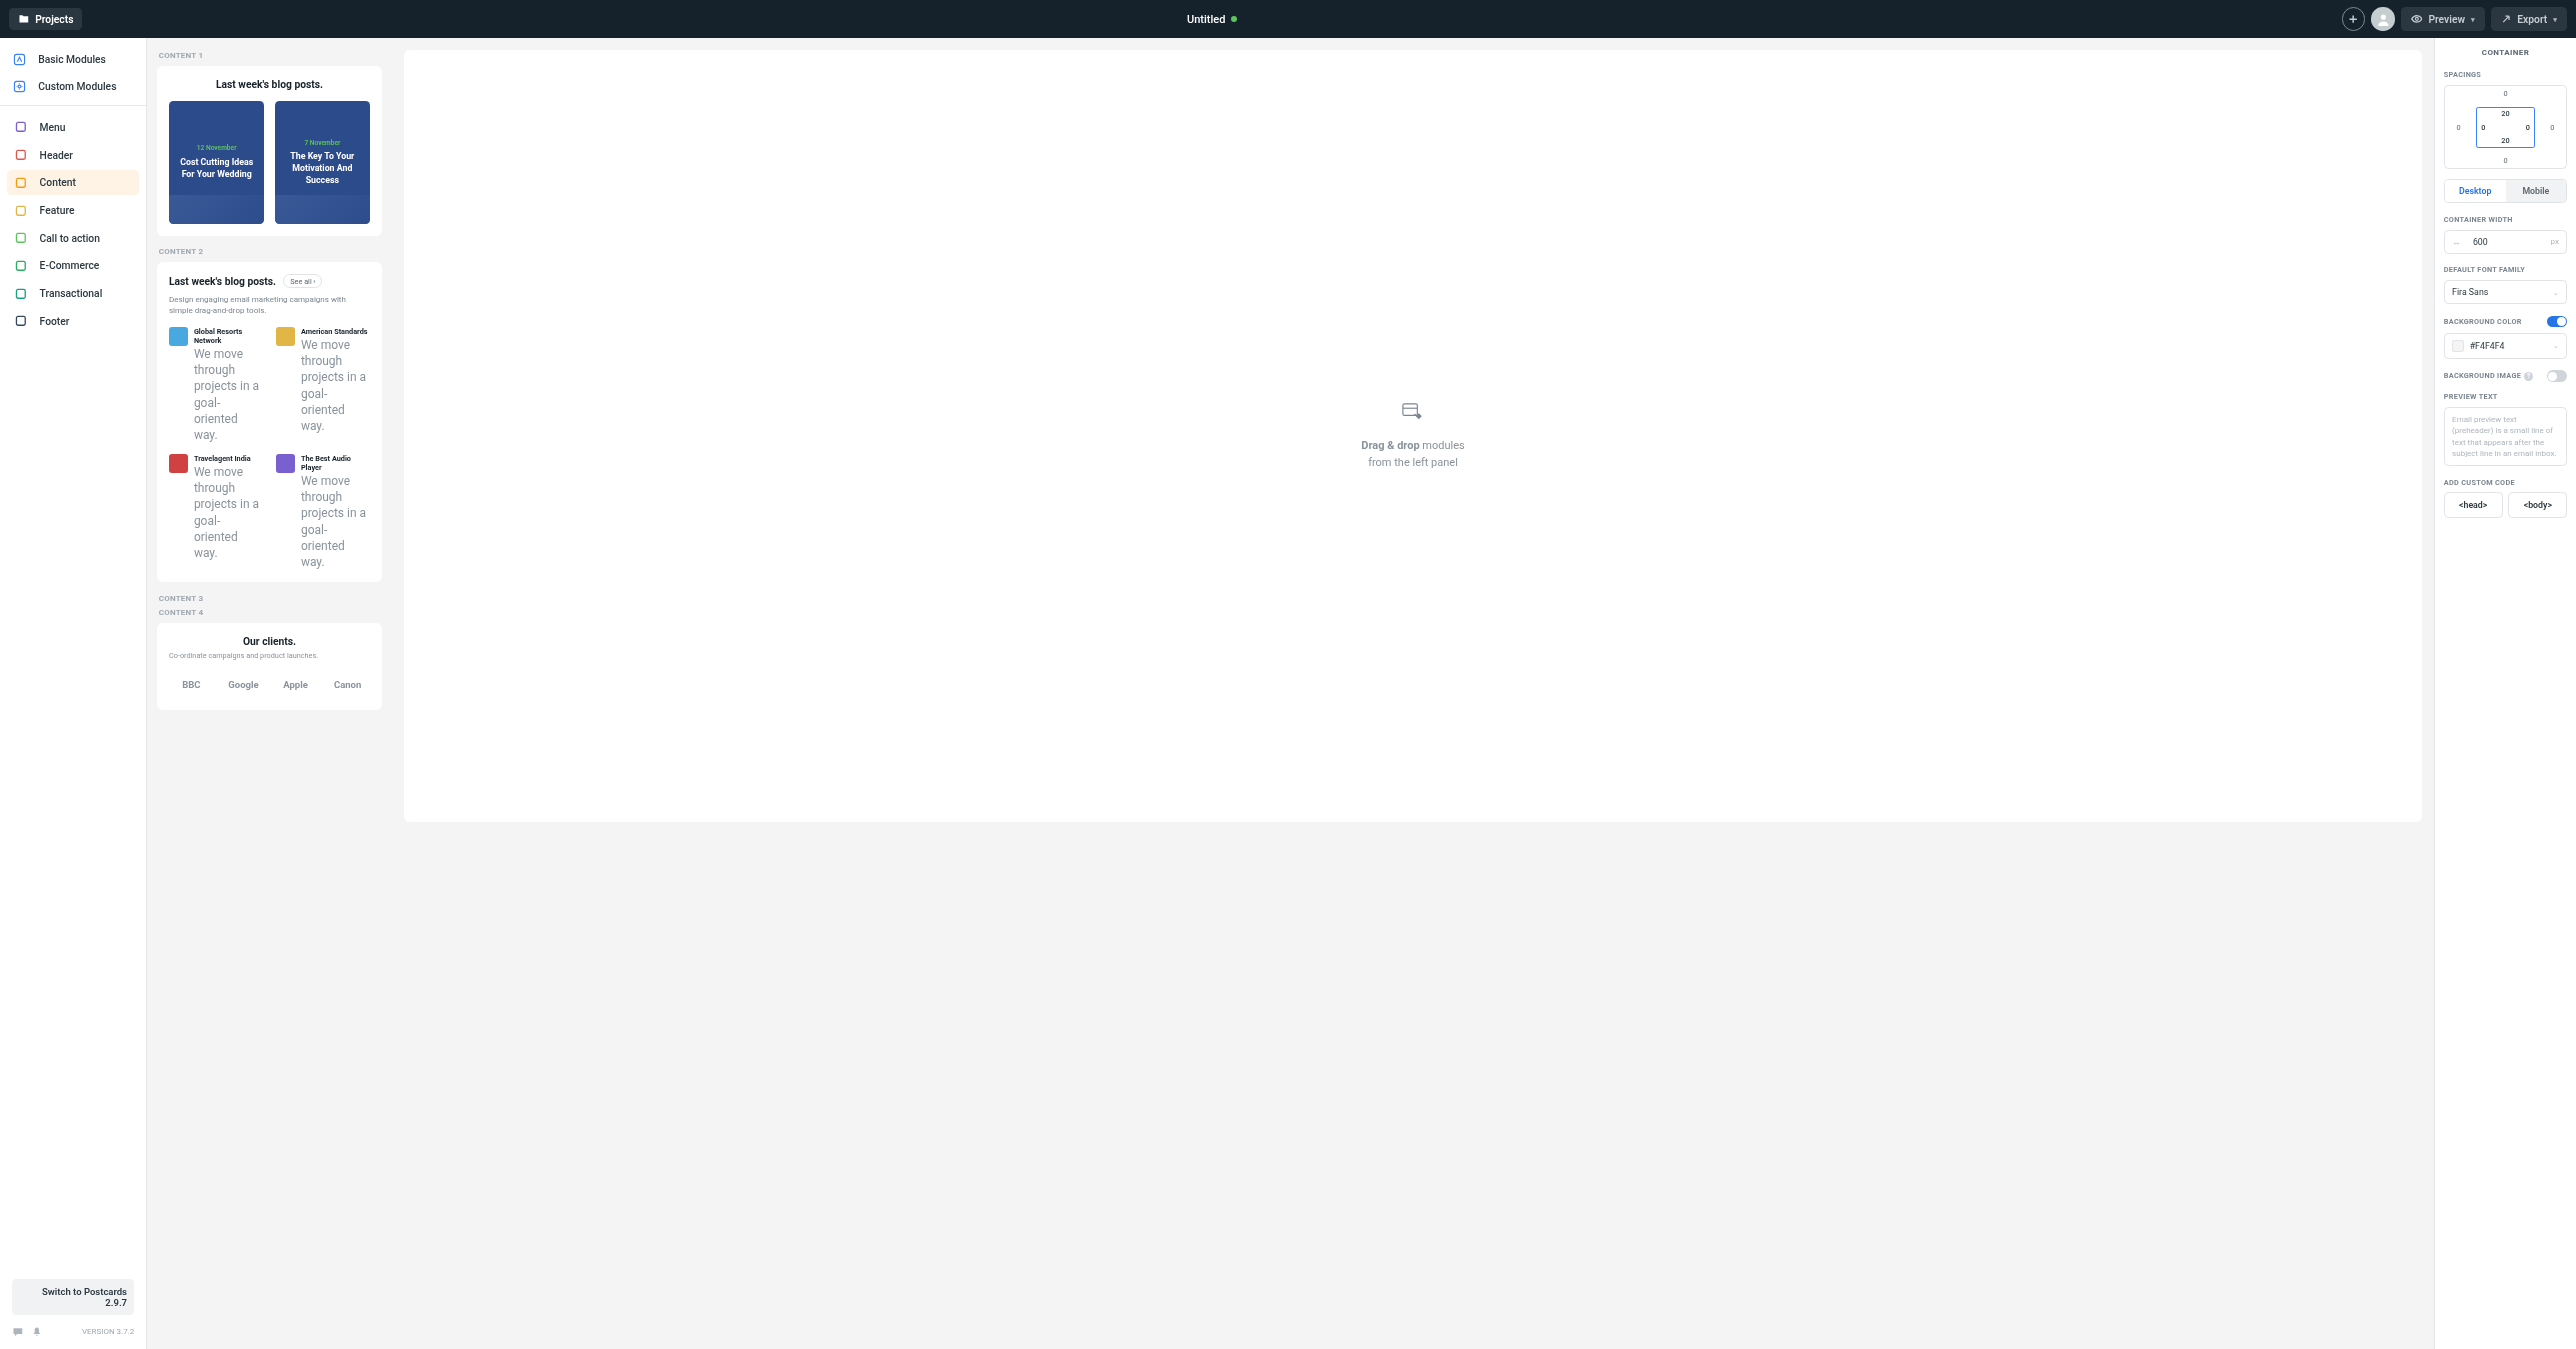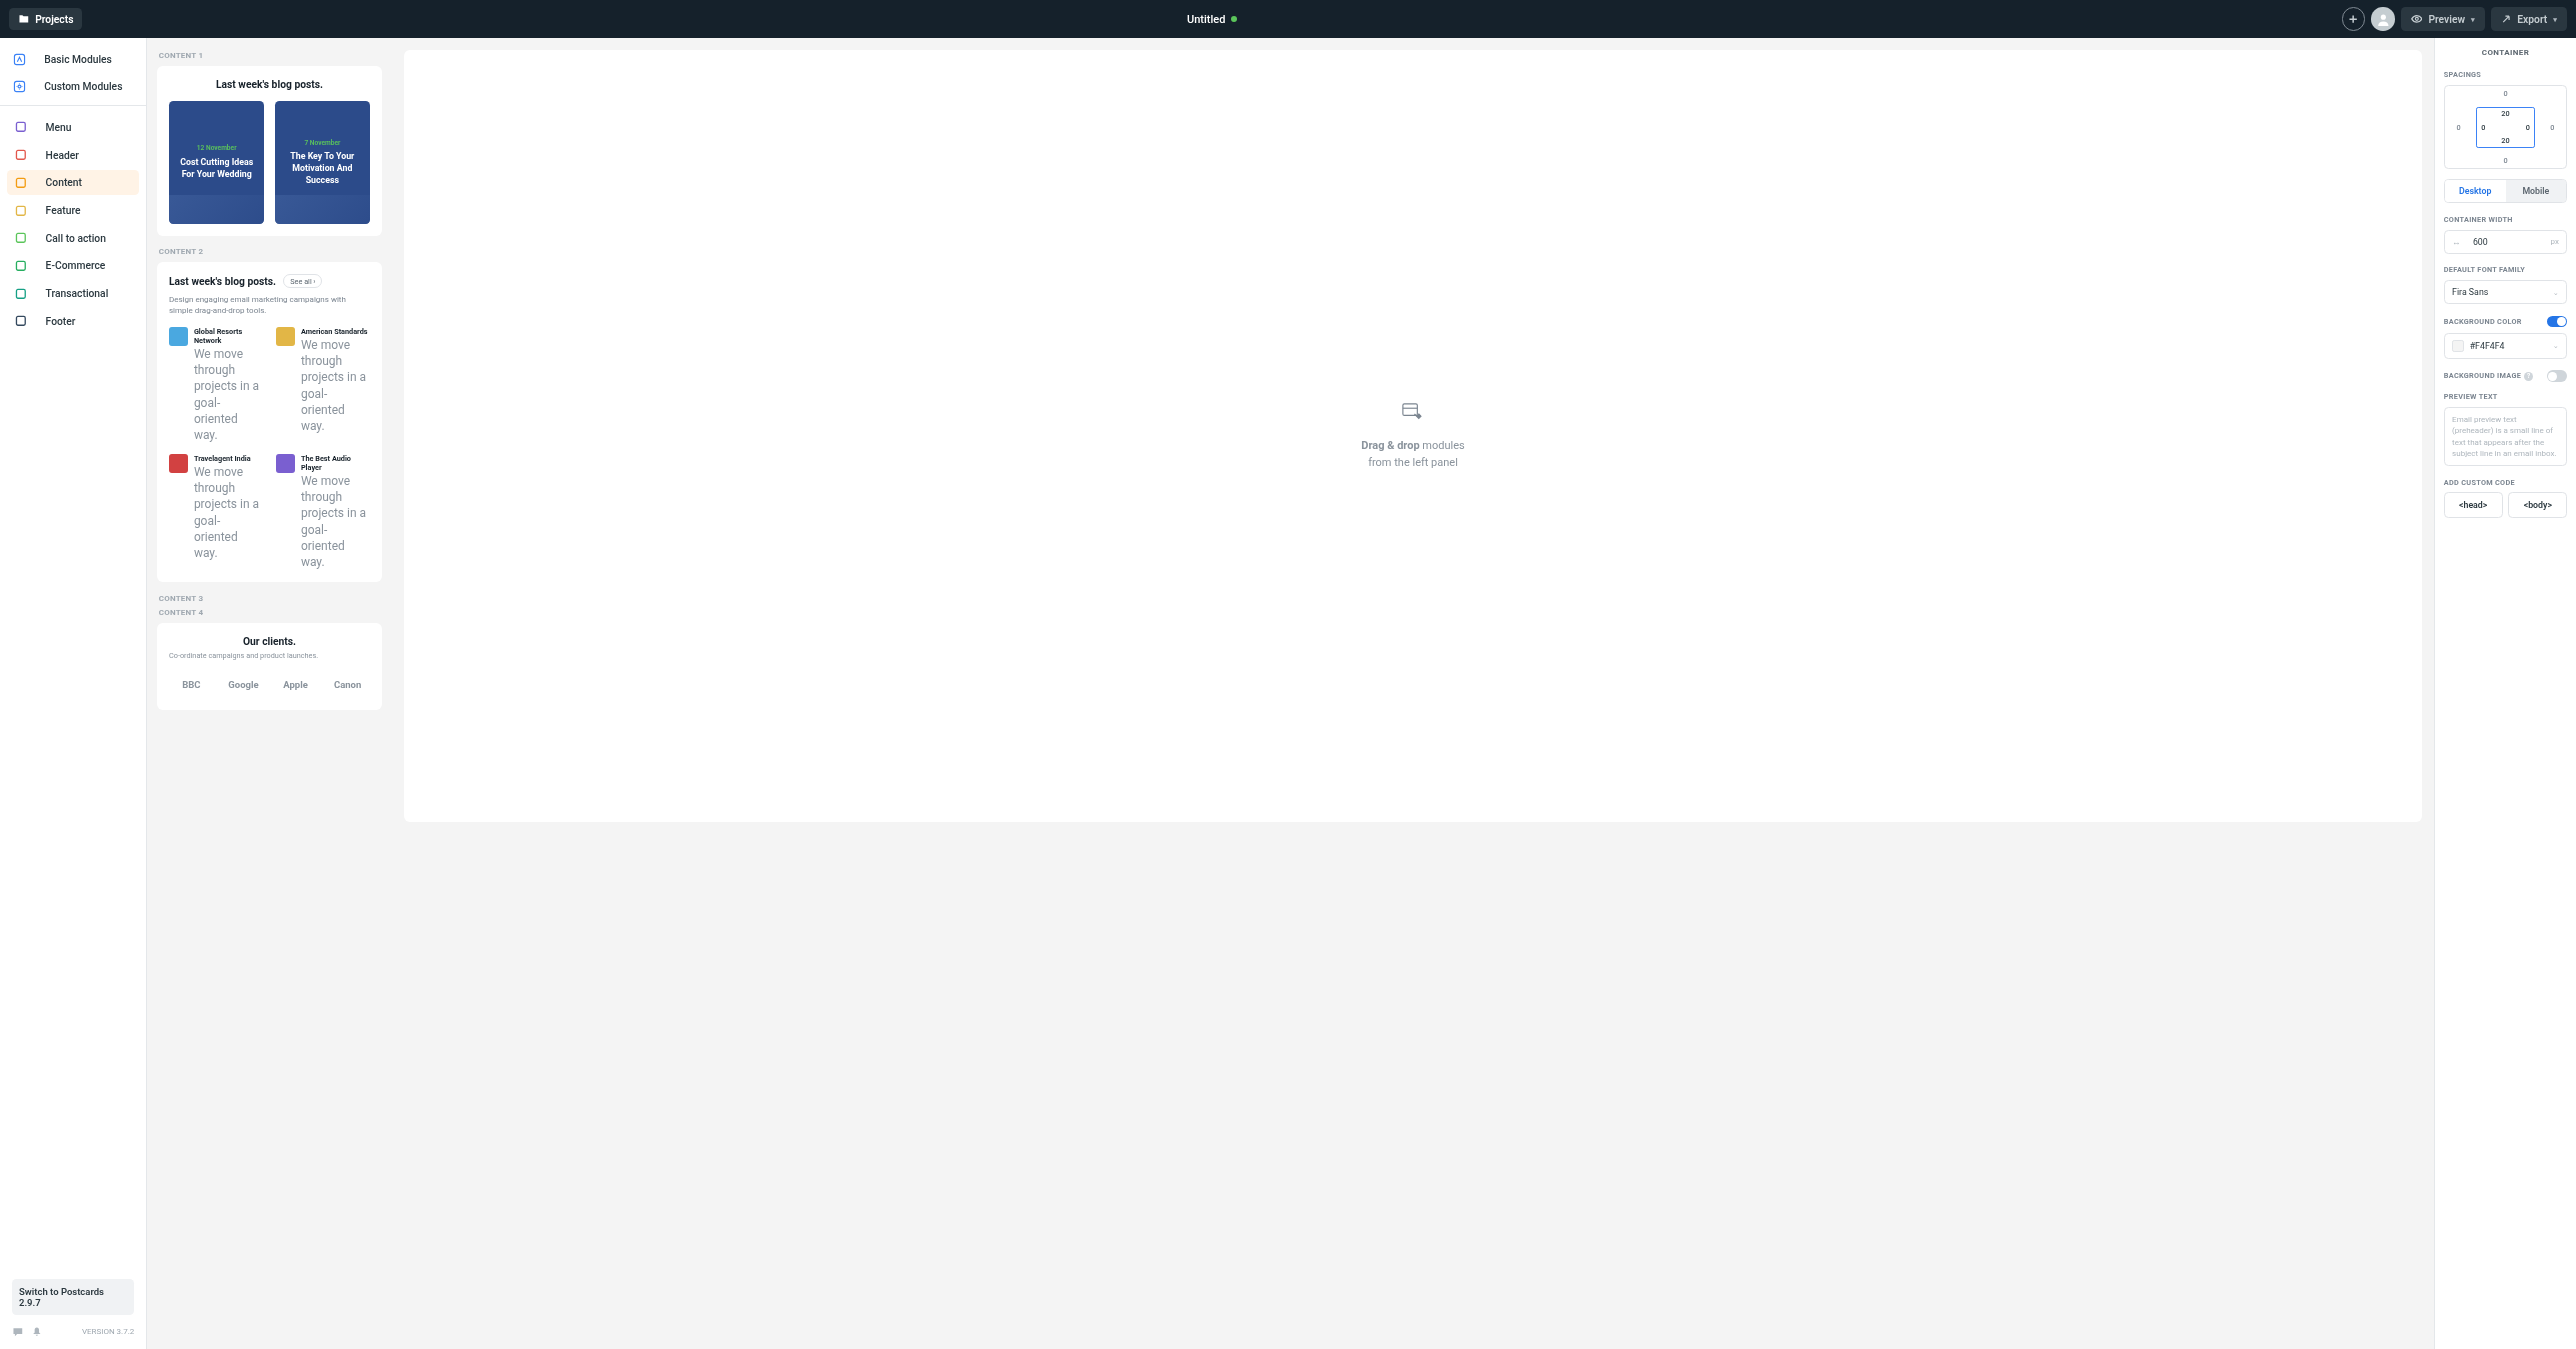--- a/index.html
+++ b/index.html
@@ -15,26 +15,26 @@
 .topbar-right { display:flex; align-items:center; gap:5.9px; }
 .icon-circle { width:23.4px; height:23.4px; border:0.7px solid #808a93; border-radius:50%; display:flex; align-items:center; justify-content:center; cursor:pointer; }
 .avatar { width:23.4px; height:23.4px; background:#c5cdd1; border-radius:50%; display:flex; align-items:center; justify-content:center; cursor:pointer; }
 .top-action { background:#2a3740; border-radius:4.4px; padding:5.9px 10.3px; display:flex; align-items:center; gap:5.9px; font-size:10.3px; font-weight:600; color:#c5cdd1; cursor:pointer; }
 
 
 .main { flex:1; display:flex; overflow:hidden; }
 .sidebar { width:147px; background:#fff; display:flex; flex-direction:column; border-right:0.7px solid #e4e7ea; }
 .side-top { padding:8.8px 10.3px 5.9px; display:flex; flex-direction:column; gap:2.9px; border-bottom:0.7px solid #e4e7ea; }
 .side-categories { padding:8.8px 7.3px; display:flex; flex-direction:column; gap:2.9px; flex:1; }
-.side-item { display:flex; align-items:center; gap:18px; padding:5.9px 7.3px; border-radius:4.4px; font-size:10.3px; font-weight:500; color:#2c3940; cursor:pointer; }
+.side-item { display:flex; align-items:center; gap:12px; padding:5.9px 7.3px; border-radius:4.4px; font-size:10.3px; font-weight:500; color:#2c3940; cursor:pointer; }
 .side-item.active { background:#fff3e6; }
 .side-item.top-item { padding-left:2.9px; }
 .side-icon { width:13px; height:13px; display:flex; align-items:center; justify-content:center; }
 .side-bottom { padding:11.7px; display:flex; flex-direction:column; gap:10.3px; }
-.switch-btn { background:#f0f2f4; border-radius:4.4px; padding:7.3px; text-align:left; font-size:9.5px; font-weight:600; color:#2c3940; cursor:pointer; }
+.switch-btn { background:#f0f2f4; border-radius:4.4px; padding:7.3px; text-align:right; font-size:9.5px; font-weight:600; color:#2c3940; cursor:pointer; }
 .side-footer { display:flex; align-items:center; justify-content:space-between; font-size:8px; color:#9fa8b0; }
 .side-footer-icons { display:flex; gap:7.3px; }
 
 
 .modules { width:245px; background:#f4f4f4; overflow-y:auto; padding:8.8px 10.3px; }
 .mod-label { font-size:8px; font-weight:700; color:#9fa8b0; letter-spacing:0.2px; margin:4.4px 0 5.9px 1.5px; }
 .mod-card { background:#fff; border-radius:5.9px; padding:11.7px; margin-bottom:11.7px; }
 .m1-title { text-align:center; font-size:10.3px; font-weight:700; margin-bottom:10.3px; color:#18222b; }
 .m1-row { display:flex; gap:10.3px; }
 .m1-tile { flex:1; background:#2c4b8a; border-radius:4.4px; height:123px; display:flex; flex-direction:column; align-items:center; justify-content:center; color:#fff; text-align:center; padding:7.3px; position:relative; overflow:hidden; }

